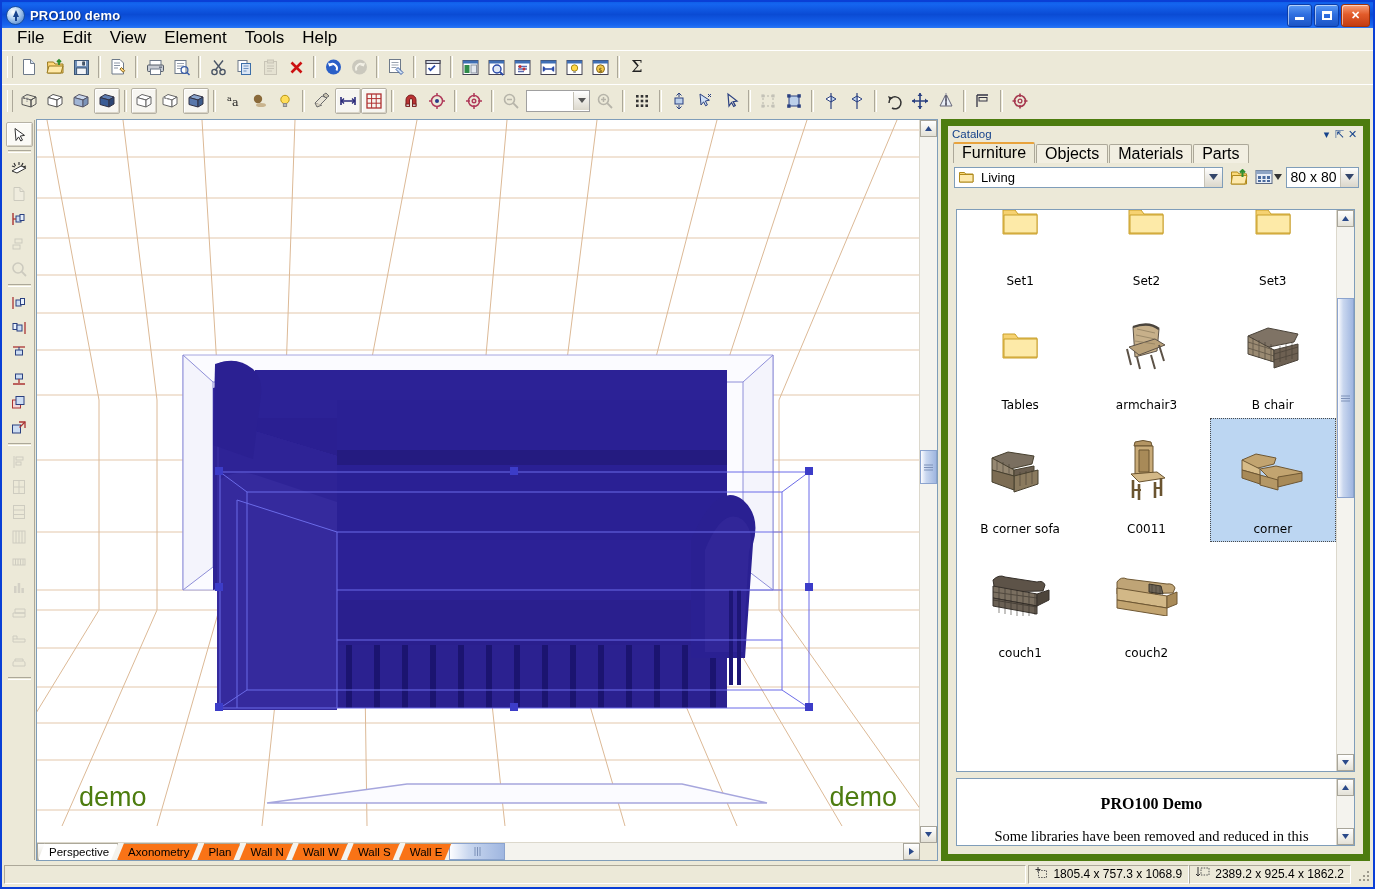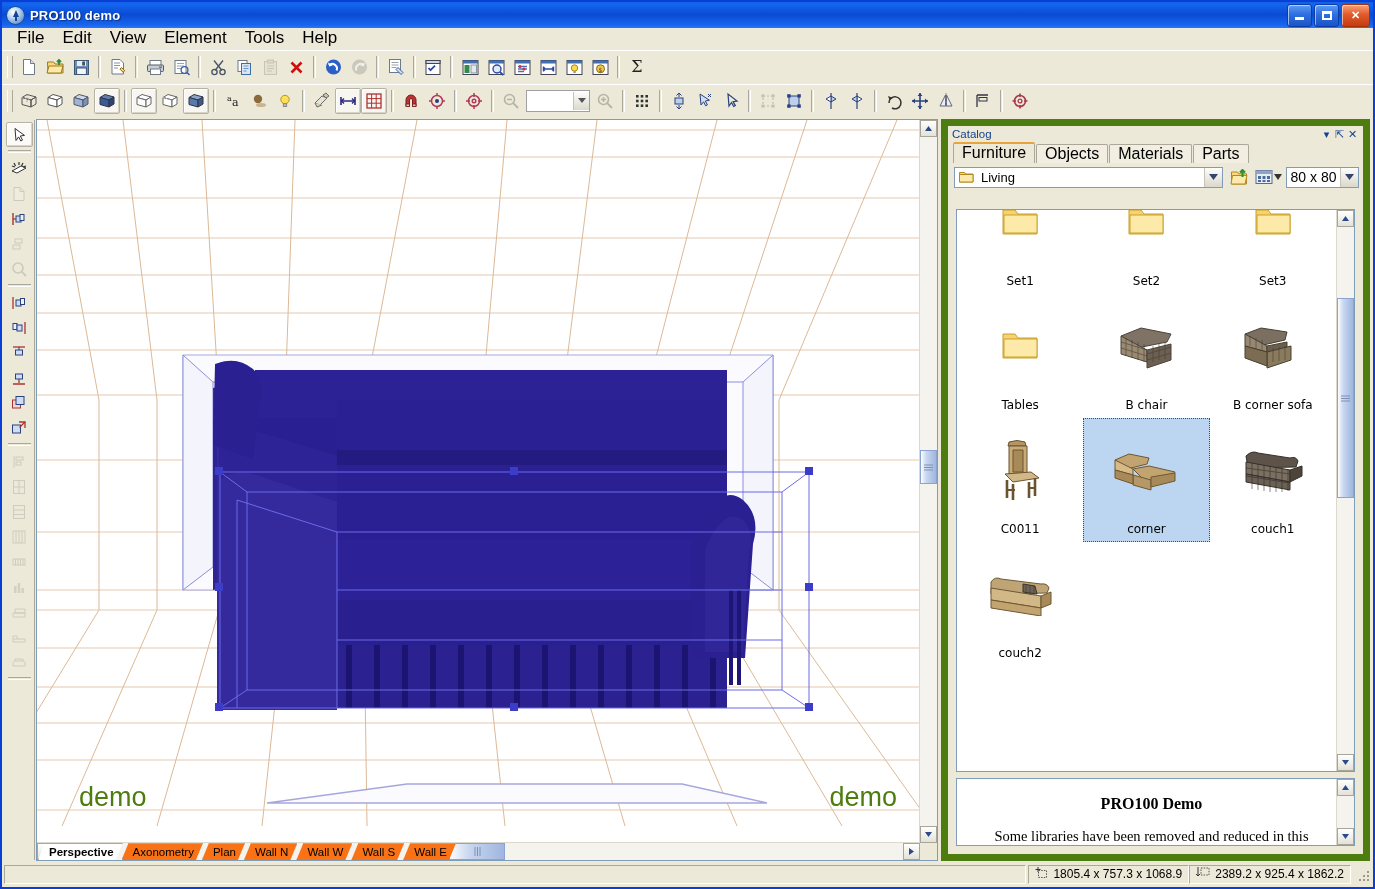--- a/index.html
+++ b/index.html
@@ -87,21 +87,21 @@
            border:1px solid #8ba3ce;box-sizing:border-box;display:flex;align-items:center;justify-content:center;}
   .corner{position:absolute;right:0;bottom:0;width:17px;height:17px;background:#ece9d8;}
   .demo-wm{position:absolute;color:#4d7c0f;font-size:27px;font-family:Liberation Sans, sans-serif;}
 
   
   .viewtabs{position:absolute;left:36px;top:841px;height:17px;display:flex;align-items:flex-end;}
   .vtab{position:relative;height:16px;padding:0 8px 0 10px;font-size:11.5px;line-height:16px;
         background:#f97316;border:1px solid #aca899;border-bottom:none;
         margin-right:-1px;color:#000;
         clip-path:polygon(7px 0,100% 0,calc(100% - 7px) 100%,0 100%);}
-  .vtab.active{background:#fff;font-weight:bold;}
+  .vtab.active{background:#fff;font-weight:normal;}
 
   
   .catalog{position:absolute;left:939px;top:117px;right:3px;height:742px;
     background:#ece9d8;border:7px solid #4d7c0f;box-sizing:border-box;}
   .cat-title{height:16px;background:#ece9d8;display:flex;align-items:center;
     padding:0 4px;color:#0a246a;font-size:11.5px;}
   .cat-title .t{flex:1;color:#15428b;}
   .cat-title .b{width:13px;text-align:center;color:#15428b;font-size:11px;cursor:pointer;}
   .cat-tabs{display:flex;align-items:flex-end;height:20px;padding-left:5px;margin-top:1px;}
   .ctab{height:18px;line-height:17px;padding:0 8px;font-size:16px;background:#f2efe2;
@@ -1119,20 +1119,34 @@
           <div class="thumb">
             <svg width="38" height="32" viewBox="0 0 38 32">
                 <path d="M2 5h12l3 4h19v20H2z" fill="#f6d271" stroke="#c9a02c"></path>
                 <path d="M3 10h33v18H3z" fill="#fdeaa8" stroke="#c9a02c"></path>
               </svg>
             </div>
           <div class="cap">Tables</div>
         </div>
 
 
+        <div class="item">
+          <div class="thumb">
+            <svg width="62" height="56" viewBox="0 0 62 56">
+              <path d="M18 10q16-6 26 2l-2 22-22 6z" fill="#c7b08a" stroke="#5c5247"></path>
+              <path d="M14 30l26-8 10 6-26 10z" fill="#b9a179" stroke="#5c5247"></path>
+              <path d="M12 32l4 16M22 40l3 12M44 28l5 16M36 38l4 14" stroke="#5c5247" stroke-width="2" fill="none"></path>
+              <path d="M18 10q16-6 26 2" stroke="#4a443c" stroke-width="2.4" fill="none"></path>
+              <g stroke="#8a7a5c" opacity=".7">
+                  <path d="M22 12l18 4M21 18l19 4M20 24l20 3"></path>
+                </g>
+            </svg>
+            </div>
+          <div class="cap">armchair3</div>
+        </div>
 
         <div class="item">
           <div class="thumb">
             <svg width="66" height="50" viewBox="0 0 66 50">
               <path d="M8 16l20-8 30 6-4 8-30 6z" fill="#7f7365" stroke="#4b443a"></path>
               <path d="M8 16v18l26 8V30z" fill="#9a8a72" stroke="#4b443a"></path>
               <path d="M34 30l24-6v16l-24 8z" fill="#6d6052" stroke="#4b443a"></path>
               <g stroke="#3f382f" opacity=".55">
                   <path d="M13 18v18M19 20v18M25 22v18M31 24v18M40 26v16M46 24v16M52 23v16"></path>
                   <path d="M8 22l26 8M8 28l26 8M34 34l24-7M34 40l24-7"></path>

